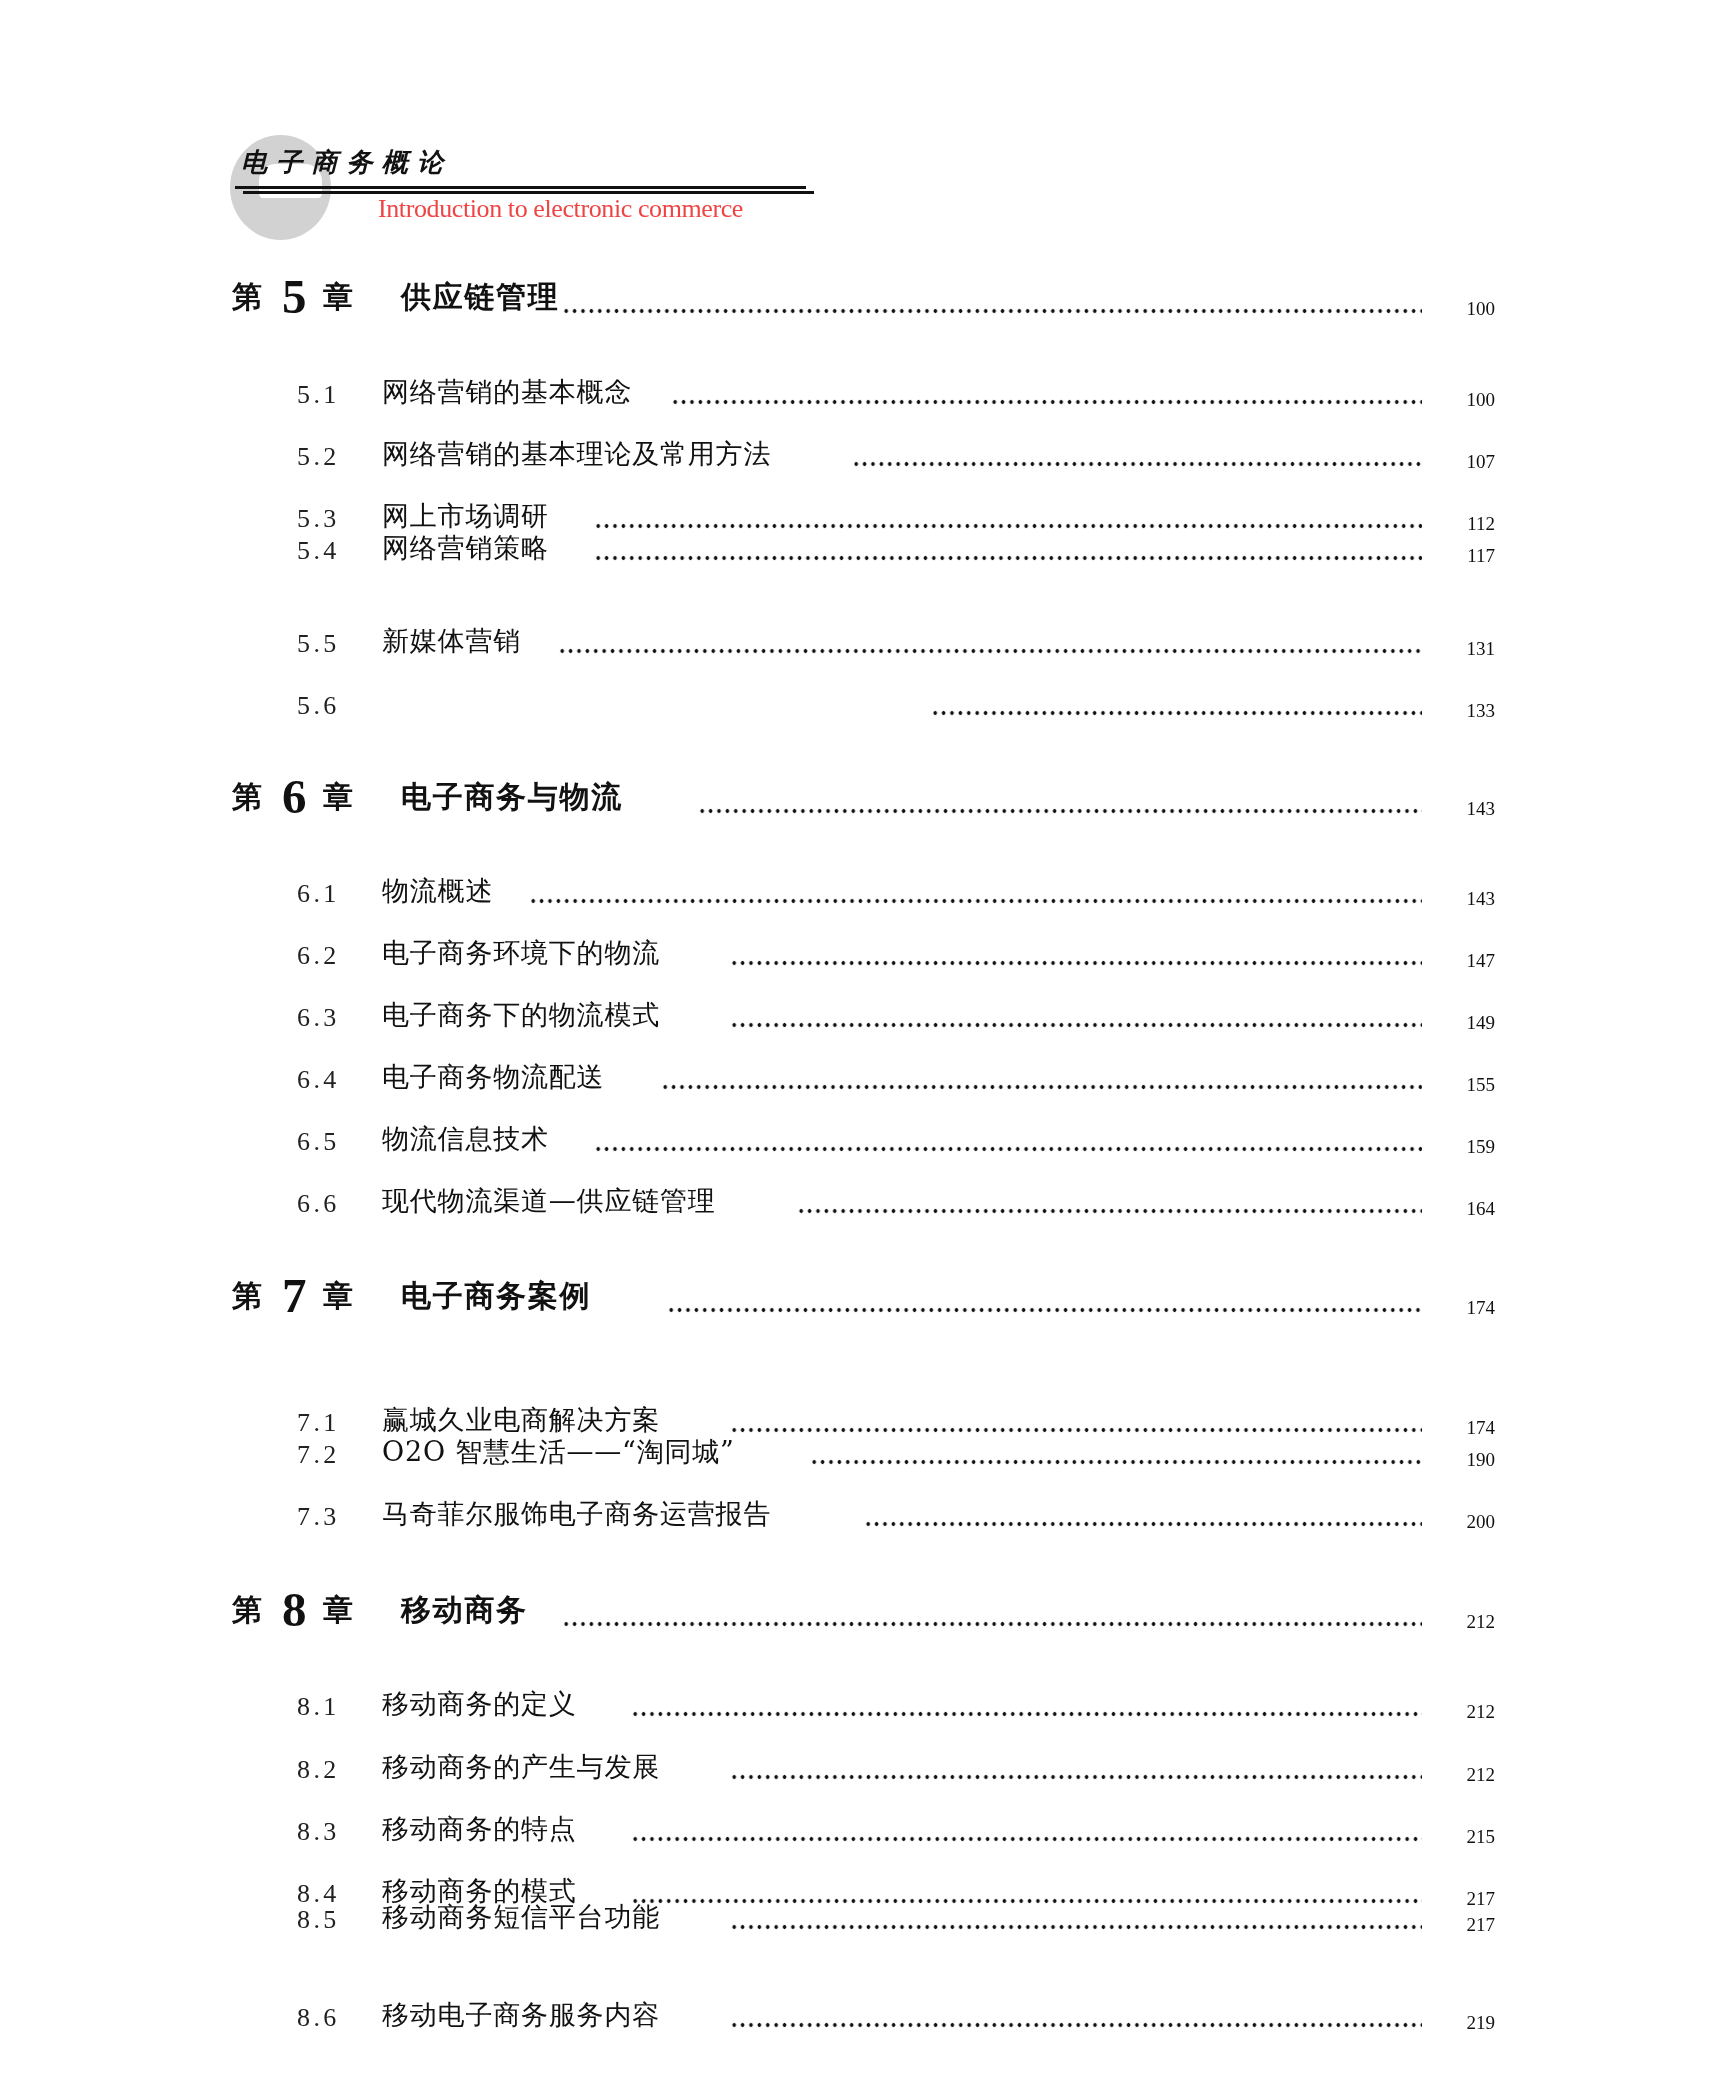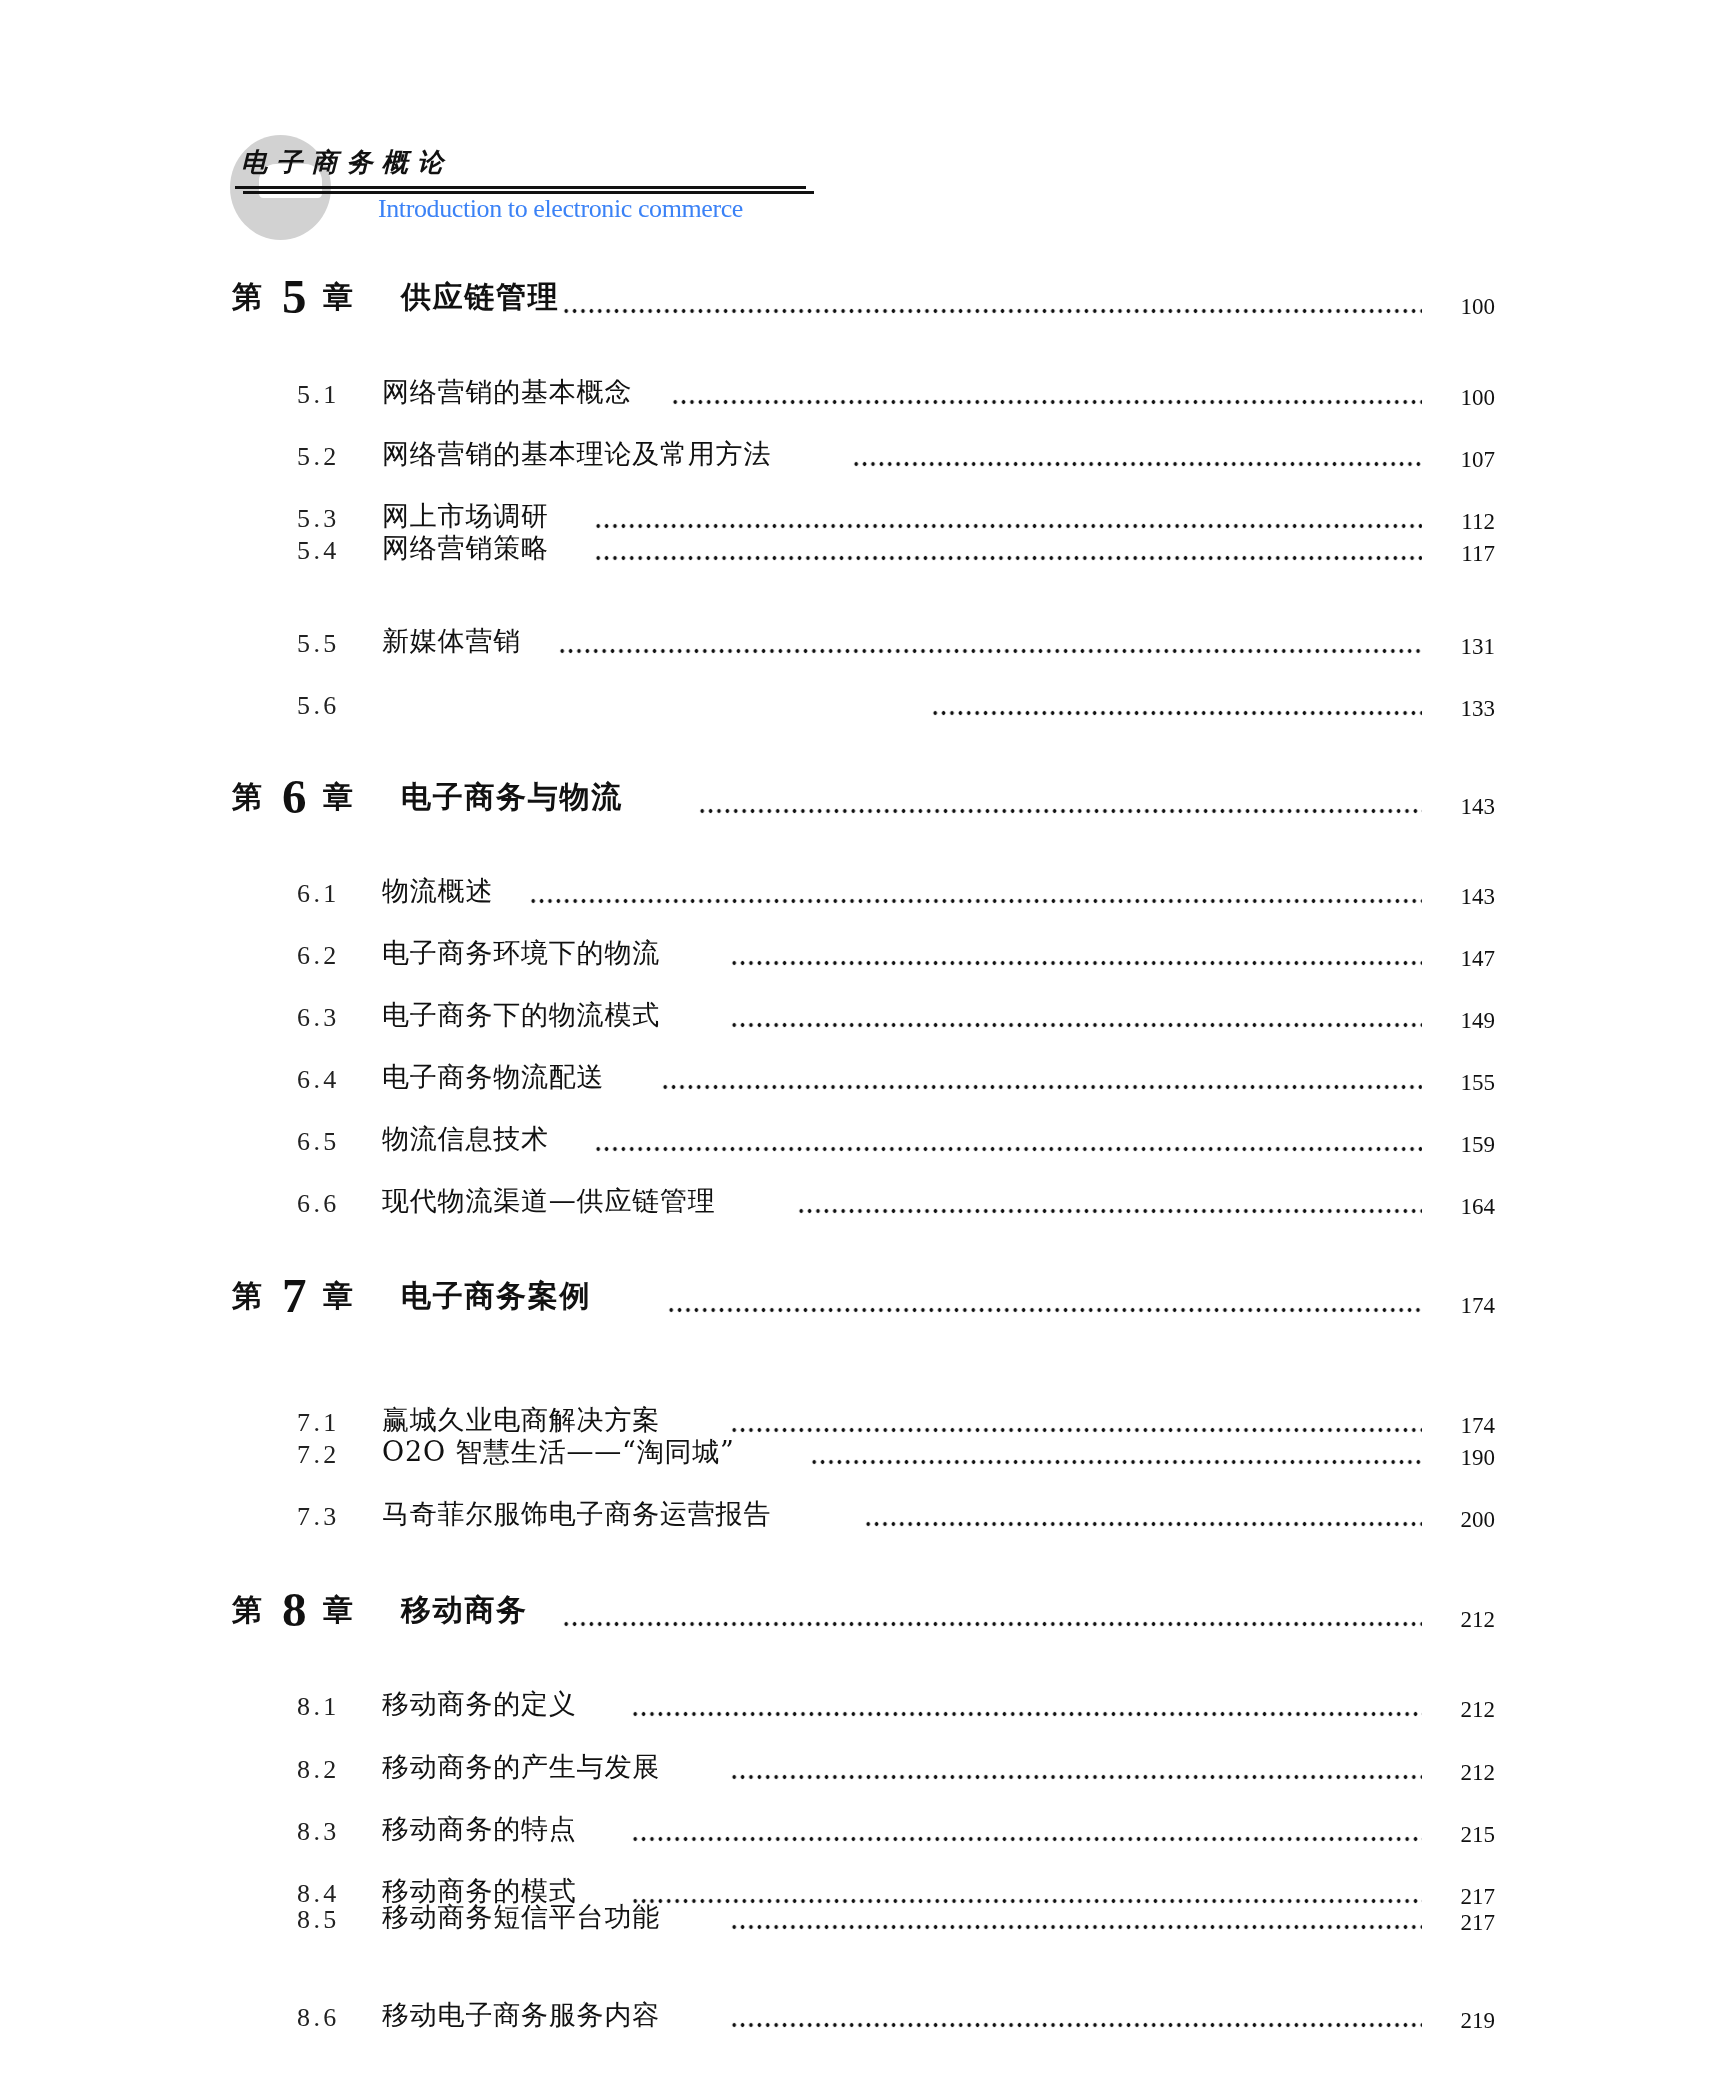--- a/index.html
+++ b/index.html
@@ -17,33 +17,33 @@
     background: #ffffff; border-radius: 17px 17px 4.2px 4.2px;
   }
   .hdr .title-cn {
     position: absolute; left: 241px; top: 145px; font-size: 26px; letter-spacing: 9.2px;
     font-family: "DejaVu Serif", serif; font-style: italic; font-weight: bold; color: #111;
   }
   .hdr .rule1 { position: absolute; left: 235px; top: 186px; width: 571px; height: 3.4px; background: #111; }
   .hdr .rule2 { position: absolute; left: 243px; top: 191px; width: 571px; height: 3.4px; background: #111; }
   .hdr .subtitle-en {
     position: absolute; left: 378px; top: 194px; font-size: 26px;
-    font-family: "Liberation Serif", serif; color: #3b82f6; letter-spacing: -0.4px;
+    font-family: "Liberation Serif", serif; color: #ef4444; letter-spacing: -0.4px;
   }
 
   
   .toc { position: absolute; left: 0; top: 0; width: 1732px; }
   .row { position: absolute; left: 0; width: 1732px; display: flex; align-items: flex-end; }
   .row .leader {
     position: absolute; height: 5.9px; bottom: 9.2px;
     background-image: radial-gradient(circle, #111 1.7px, transparent 2.1px);
     background-size: 8.4px 5.9px; background-repeat: repeat-x;
   }
   .row .page {
-    position: absolute; right: 237px; bottom: 3.4px; font-size: 23px;
+    position: absolute; right: 237px; bottom: 3.4px; font-size: 19px;
     font-family: "Liberation Serif", serif; color: #111; text-align: center;
   }
 
   .chap { height: 55px; }
   .chap .di, .chap .zhang {
     position: absolute; bottom: 5px; font-size: 30px; font-weight: bold;
     font-family: "DejaVu Sans", sans-serif; color: #111;
   }
   .chap .di { left: 232px; }
   .chap .num {

